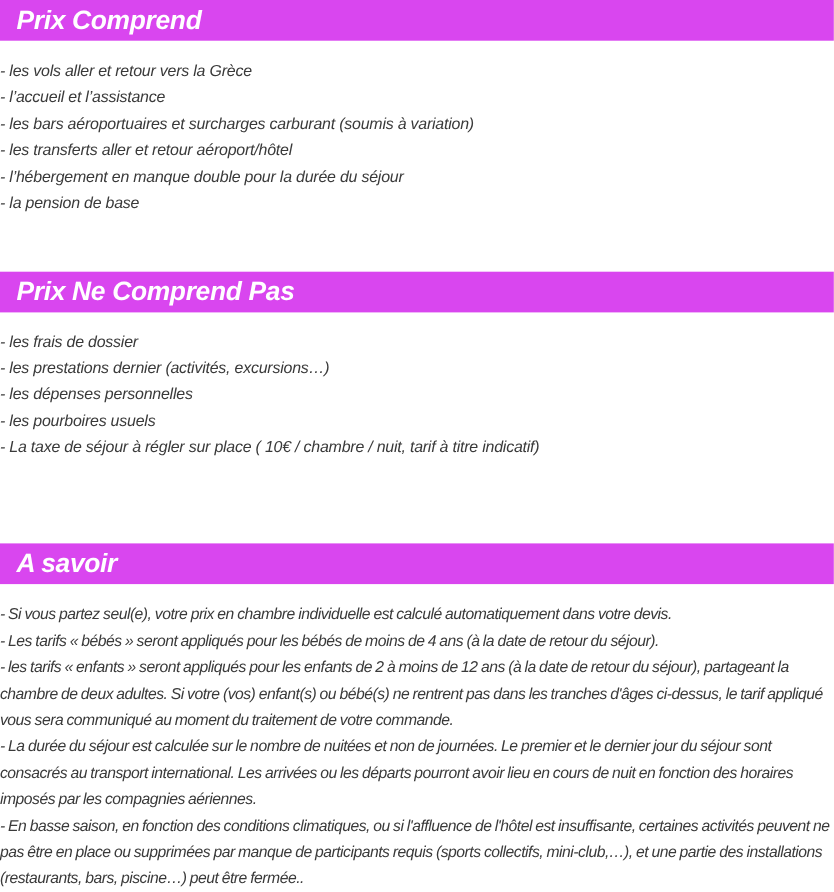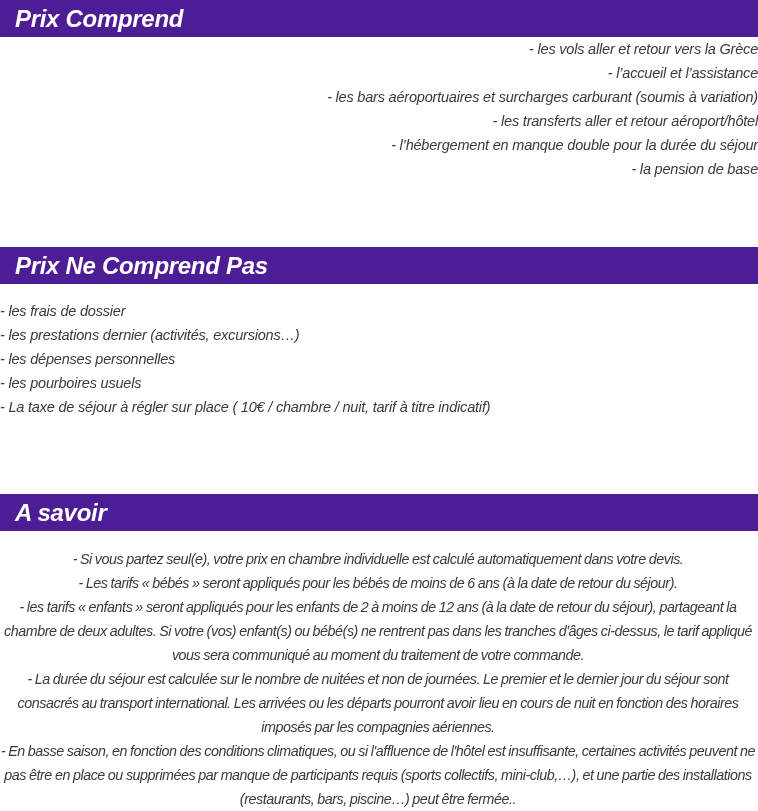--- a/index.html
+++ b/index.html
@@ -1,39 +1,39 @@
 <!DOCTYPE html>
 <html><head>
 <meta charset="utf-8">
 <style>
   html, body { margin: 0; padding: 0; background: #ffffff; }
   body { width: 758px; height: 811px; overflow: hidden; position: relative; font-family: "Liberation Sans", sans-serif; }
   .section { position: absolute; left: 0; width: 758px; }
   .bar {
-    height: 37px; background: #4c1d95; color: #ffffff;
+    height: 37px; background: #d946ef; color: #ffffff;
     font-style: italic; font-weight: bold; font-size: 24px;
     line-height: 37px; padding-left: 15px; box-sizing: border-box;
     font-family: "Liberation Sans", sans-serif; letter-spacing: -0.3px;
   }
   .list { margin: 0; padding: 0; list-style: none; }
   .list li {
     font-style: italic; font-size: 14.5px; color: #3a3a3a;
     line-height: 24px; white-space: nowrap; letter-spacing: -0.2px;
   }
   .para {
     font-style: italic; font-size: 14.3px; color: #3a3a3a;
-    line-height: 24px; margin: 0; letter-spacing: -0.45px; word-spacing: -0.5px; text-align: center;
+    line-height: 24px; margin: 0; letter-spacing: -0.45px; word-spacing: -0.5px;
   }
 </style>
 </head>
 <body>
 
 <div class="section" style="top:0;">
   <div class="bar">Prix Comprend</div>
-  <ul class="list" style="text-align:right;">
+  <ul class="list" style="margin-top:16px;">
     <li>- les vols aller et retour vers la Grèce</li>
     <li>- l’accueil et l’assistance</li>
     <li>- les bars aéroportuaires et surcharges carburant (soumis à variation)</li>
     <li>- les transferts aller et retour aéroport/hôtel</li>
     <li>- l’hébergement en manque double pour la durée du séjour</li>
     <li>- la pension de base</li>
   </ul>
 </div>
 
 <div class="section" style="top:247px;">
@@ -44,18 +44,18 @@
     <li>- les dépenses personnelles</li>
     <li>- les pourboires usuels</li>
     <li>- La taxe de séjour à régler sur place ( 10€ / chambre / nuit, tarif à titre indicatif)</li>
   </ul>
 </div>
 
 <div class="section" style="top:494px;border-radius:21px;">
   <div class="bar">A savoir</div>
   <div style="margin-top:16px; width:756px;">
     <p class="para">- Si vous partez seul(e), votre prix en chambre individuelle est calculé automatiquement dans votre devis.</p>
-    <p class="para">- Les tarifs « bébés » seront appliqués pour les bébés de moins de 6 ans (à la date de retour du séjour).</p>
+    <p class="para">- Les tarifs « bébés » seront appliqués pour les bébés de moins de 4 ans (à la date de retour du séjour).</p>
     <p class="para">- les tarifs « enfants » seront appliqués pour les enfants de 2 à moins de 12 ans (à la date de retour du séjour), partageant la chambre de deux adultes. Si votre (vos) enfant(s) ou bébé(s) ne rentrent pas dans les tranches d'âges ci-dessus, le tarif appliqué vous sera communiqué au moment du traitement de votre commande.</p>
     <p class="para">- La durée du séjour est calculée sur le nombre de nuitées et non de journées. Le premier et le dernier jour du séjour sont consacrés au transport international. Les arrivées ou les départs pourront avoir lieu en cours de nuit en fonction des horaires imposés par les compagnies aériennes.</p>
     <p class="para">- En basse saison, en fonction des conditions climatiques, ou si l'affluence de l'hôtel est insuffisante, certaines activités peuvent ne pas être en place ou supprimées par manque de participants requis (sports collectifs, mini-club,…), et une partie des installations (restaurants, bars, piscine…) peut être fermée..</p>
   </div>
 </div>
 
 </body></html>

